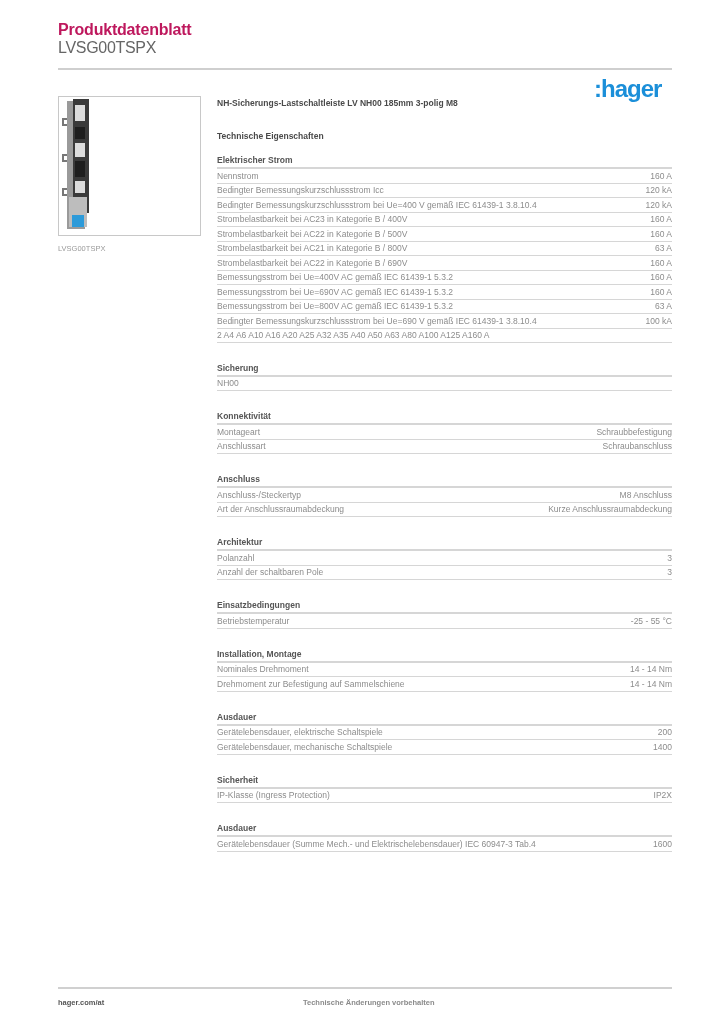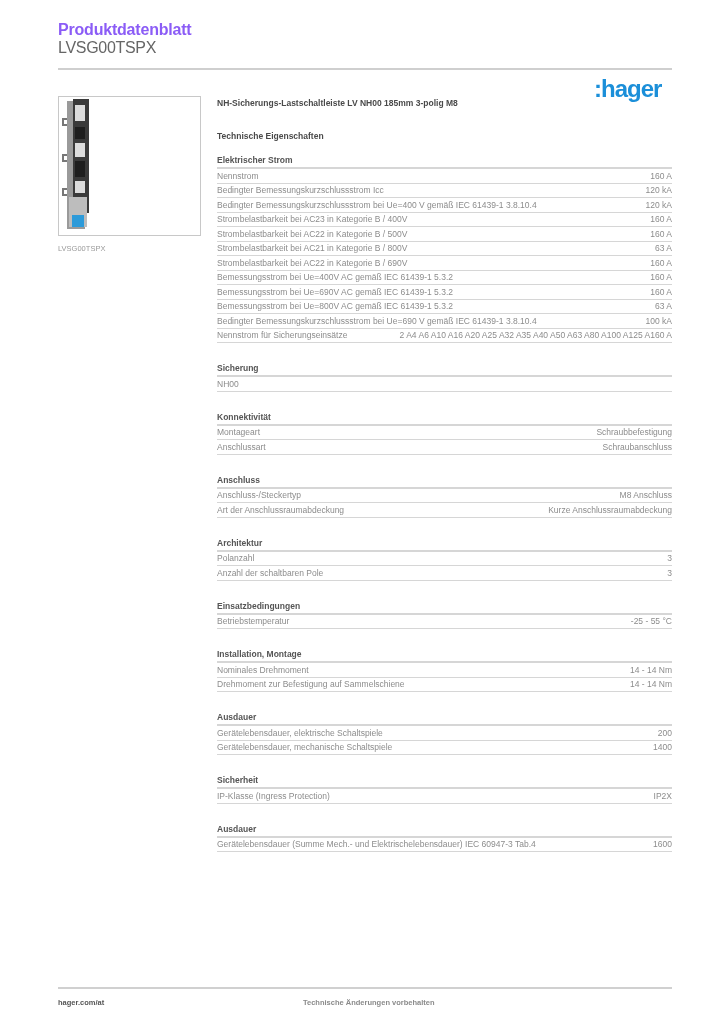--- a/index.html
+++ b/index.html
@@ -1,18 +1,18 @@
 <!DOCTYPE html>
 <html><head>
 <meta charset="utf-8">
 <style>
   html, body { margin:0; padding:0; background:#ffffff; }
   body { width:724px; height:1024px; position:relative; overflow:hidden;
          font-family:"Liberation Sans", sans-serif; color:#8a8a8a; }
-  .header-title { position:absolute; left:58px; top:21px; font-size:16px; font-weight:bold; color:#8b5cf6; letter-spacing:-0.2px; }
+  .header-title { position:absolute; left:58px; top:21px; font-size:16px; font-weight:bold; color:#be185d; letter-spacing:-0.2px; }
   .header-sub { position:absolute; left:58px; top:39px; font-size:16px; color:#666666; letter-spacing:-0.3px; }
   .logo { position:absolute; left:594px; top:29px; font-size:24px; font-weight:bold; color:#1b8fd9; letter-spacing:-1px;margin-top:46px; }
   .header-rule { position:absolute; left:58px; top:68px; width:614px; height:2px; background:#cfcfcf; }
   .img-box { position:absolute; left:58px; top:96px; width:143px; height:140px; border:1px solid #c8c8c8; box-sizing:border-box; background:#fff; }
   .img-caption { position:absolute; left:58px; top:244px; font-size:7.5px; color:#9a9a9a; }
   .main { position:absolute; left:217px; top:96px; width:455px; }
   .product-name { font-size:8.5px; font-weight:bold; color:#4a4a4a; height:14px; line-height:14px; margin-bottom:20px; }
   .tech-title { font-size:8.5px; font-weight:bold; color:#4a4a4a; line-height:12px; margin-bottom:12px; }
   .section { margin-bottom:19px; }
   .section-title { font-size:8.5px; font-weight:bold; color:#555555; line-height:12px; padding-bottom:1px; border-bottom:2px solid #d6d6d6; }
@@ -96,21 +96,20 @@
       </div>
     <div class="row">
         <span class="label">Bemessungsstrom bei Ue=800V AC gemäß IEC 61439-1 5.3.2</span>
         <span class="val">63 A</span>
       </div>
     <div class="row">
         <span class="label">Bedingter Bemessungskurzschlussstrom bei Ue=690 V gemäß IEC 61439-1 3.8.10.4</span>
         <span class="val">100 kA</span>
       </div>
     <div class="row">
-      <span class="label">Nennstrom für Sicherungseinsätze</span>
       <span class="vals-list">
         <span>2 A</span>
         <span>4 A</span>
         <span>6 A</span>
         <span>10 A</span>
         <span>16 A</span>
         <span>20 A</span>
         <span>25 A</span>
         <span>32 A</span>
         <span>35 A</span>

